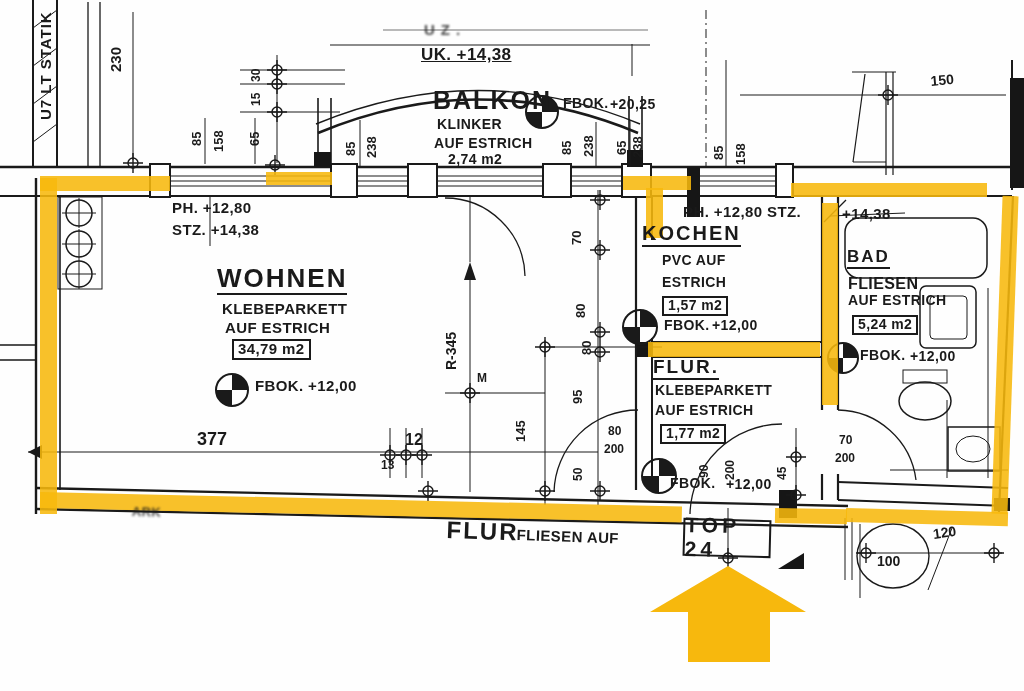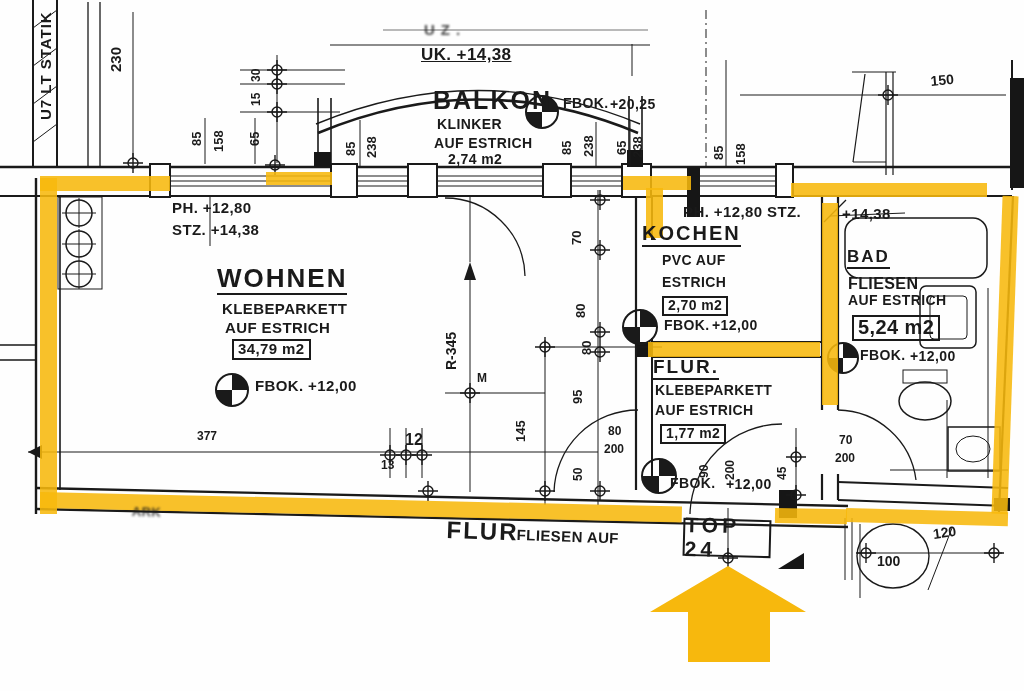--- a/index.html
+++ b/index.html
@@ -244,35 +244,35 @@
 <span class="lbl" style="left:225px;top:320px;font-size:15px;">AUF ESTRICH</span>
 <span class="lbl bx" style="left:232px;top:339px;font-size:15px;">34,79 m2</span>
 <span class="lbl" style="left:255px;top:378px;font-size:15px;">FBOK.</span>
 <span class="lbl" style="left:308px;top:378px;font-size:15px;">+12,00</span>
 
 <span class="lbl" style="left:683px;top:204px;font-size:15px;">PH. +12,80 STZ.</span>
 <span class="lbl" style="left:842px;top:206px;font-size:15px;">+14,38</span>
 <span class="lbl rm ul" style="left:642px;top:223px;font-size:20px;">KOCHEN</span>
 <span class="lbl" style="left:662px;top:253px;font-size:14px;">PVC AUF</span>
 <span class="lbl" style="left:662px;top:275px;font-size:14px;">ESTRICH</span>
-<span class="lbl bx" style="left:662px;top:296px;font-size:14px;">2,70 m2</span>
+<span class="lbl bx" style="left:662px;top:296px;font-size:14px;">1,57 m2</span>
 <span class="lbl" style="left:664px;top:318px;font-size:14px;">FBOK.</span>
 <span class="lbl" style="left:712px;top:318px;font-size:14px;">+12,00</span>
 
 <span class="lbl rm ul" style="left:653px;top:357px;font-size:19px;">FLUR.</span>
 <span class="lbl" style="left:655px;top:383px;font-size:14px;">KLEBEPARKETT</span>
 <span class="lbl" style="left:655px;top:403px;font-size:14px;">AUF ESTRICH</span>
 <span class="lbl bx" style="left:660px;top:424px;font-size:14px;">1,77 m2</span>
 <span class="lbl" style="left:670px;top:476px;font-size:14px;">FBOK.</span>
 <span class="lbl" style="left:726px;top:477px;font-size:14px;">+12,00</span>
 
 <span class="lbl rm ul" style="left:847px;top:248px;font-size:17px;">BAD</span>
 <span class="lbl" style="left:848px;top:276px;font-size:16px;">FLIESEN</span>
 <span class="lbl" style="left:848px;top:293px;font-size:14px;">AUF ESTRICH</span>
-<span class="lbl bx" style="left:852px;top:315px;font-size:20px;">5,24 m2</span>
+<span class="lbl bx" style="left:852px;top:315px;font-size:14px;">5,24 m2</span>
 <span class="lbl" style="left:860px;top:348px;font-size:14px;">FBOK.</span>
 <span class="lbl" style="left:910px;top:349px;font-size:14px;">+12,00</span>
 
 <span class="lbl rm" style="left:447px;top:517px;font-size:24px;transform:rotate(2deg);">FLUR</span>
 <span class="lbl" style="left:517px;top:527px;font-size:15px;transform:rotate(2deg);">FLIESEN AUF</span>
 
 <div id="top24box">
   <span>TOP 24</span>
 </div>
 
@@ -292,21 +292,21 @@
       <span class="dim" style="left: 712px; top: 160px; font-size: 13px; transform: rotate(-90deg);">85</span>
       <span class="dim" style="left: 734px; top: 165px; font-size: 13px; transform: rotate(-90deg);">158</span>
       <span class="dim" style="left: 930px; top: 74px; font-size: 14px; transform: rotate(-5deg);">150</span>
       <span class="dim" style="left: 570px; top: 245px; font-size: 13px; transform: rotate(-90deg);">70</span>
       <span class="dim" style="left: 574px; top: 318px; font-size: 13px; transform: rotate(-90deg);">80</span>
       <span class="dim" style="left: 580px; top: 355px; font-size: 13px; transform: rotate(-90deg);">80</span>
       <span class="dim" style="left: 571px; top: 404px; font-size: 13px; transform: rotate(-90deg);">95</span>
       <span class="dim" style="left: 514px; top: 442px; font-size: 13px; transform: rotate(-90deg);">145</span>
       <span class="dim" style="left: 444px; top: 370px; font-size: 14px; transform: rotate(-90deg);">R-345</span>
       <span class="dim" style="left: 477px; top: 372px; font-size: 12px; transform: rotate(0deg);">M</span>
-      <span class="dim" style="left: 197px; top: 430px; font-size: 12px; transform: rotate(0deg);">377</span>
+      <span class="dim" style="left: 197px; top: 430px; font-size: 18px; transform: rotate(0deg);">377</span>
       <span class="dim" style="left: 381px; top: 431px; font-size: 12px; transform: rotate(0deg); margin-top: 28px;">13</span>
       <span class="dim" style="left: 405px; top: 432px; font-size: 16px; transform: rotate(0deg);">12</span>
       <span class="dim" style="left: 572px; top: 481px; font-size: 12px; transform: rotate(-90deg);">50</span>
       <span class="dim" style="left: 608px; top: 425px; font-size: 12px; transform: rotate(0deg);">80</span>
       <span class="dim" style="left: 604px; top: 443px; font-size: 12px; transform: rotate(0deg);">200</span>
       <span class="dim" style="left: 698px; top: 478px; font-size: 12px; transform: rotate(-90deg);">90</span>
       <span class="dim" style="left: 724px; top: 480px; font-size: 12px; transform: rotate(-90deg);">200</span>
       <span class="dim" style="left: 776px; top: 480px; font-size: 12px; transform: rotate(-90deg);">45</span>
       <span class="dim" style="left: 839px; top: 434px; font-size: 12px; transform: rotate(0deg);">70</span>
       <span class="dim" style="left: 835px; top: 452px; font-size: 12px; transform: rotate(0deg);">200</span>

